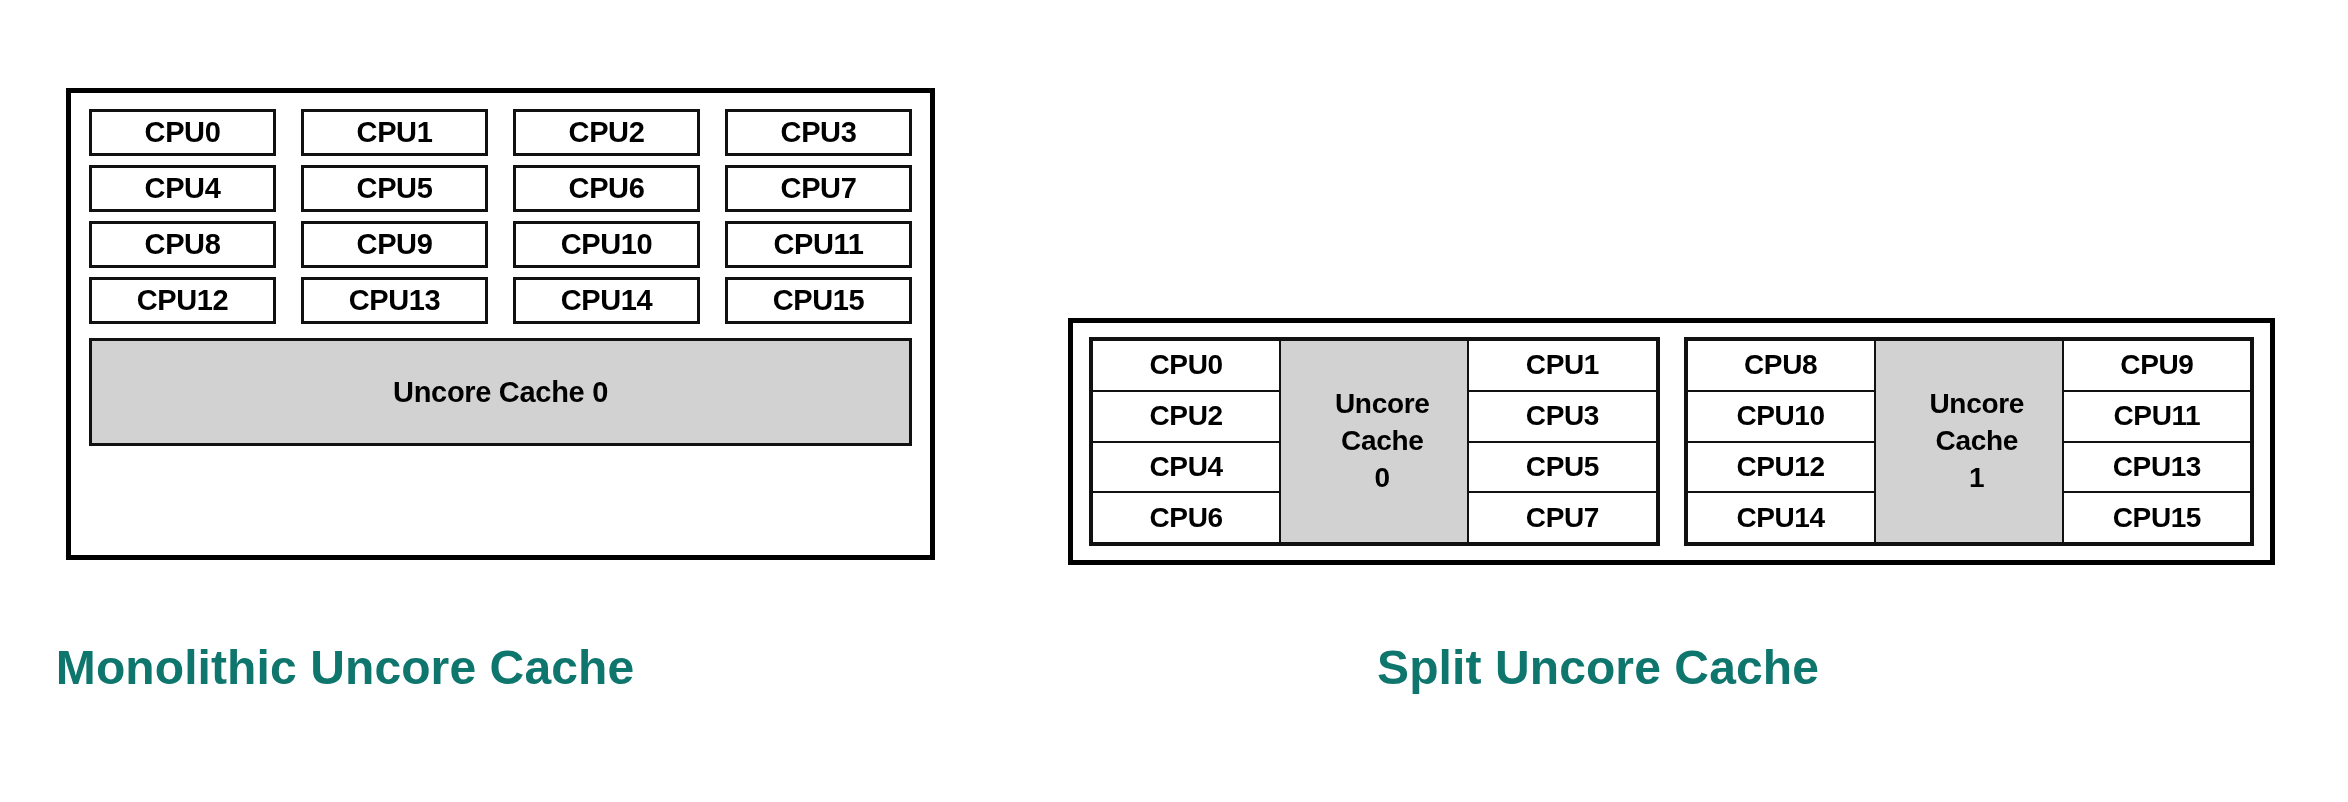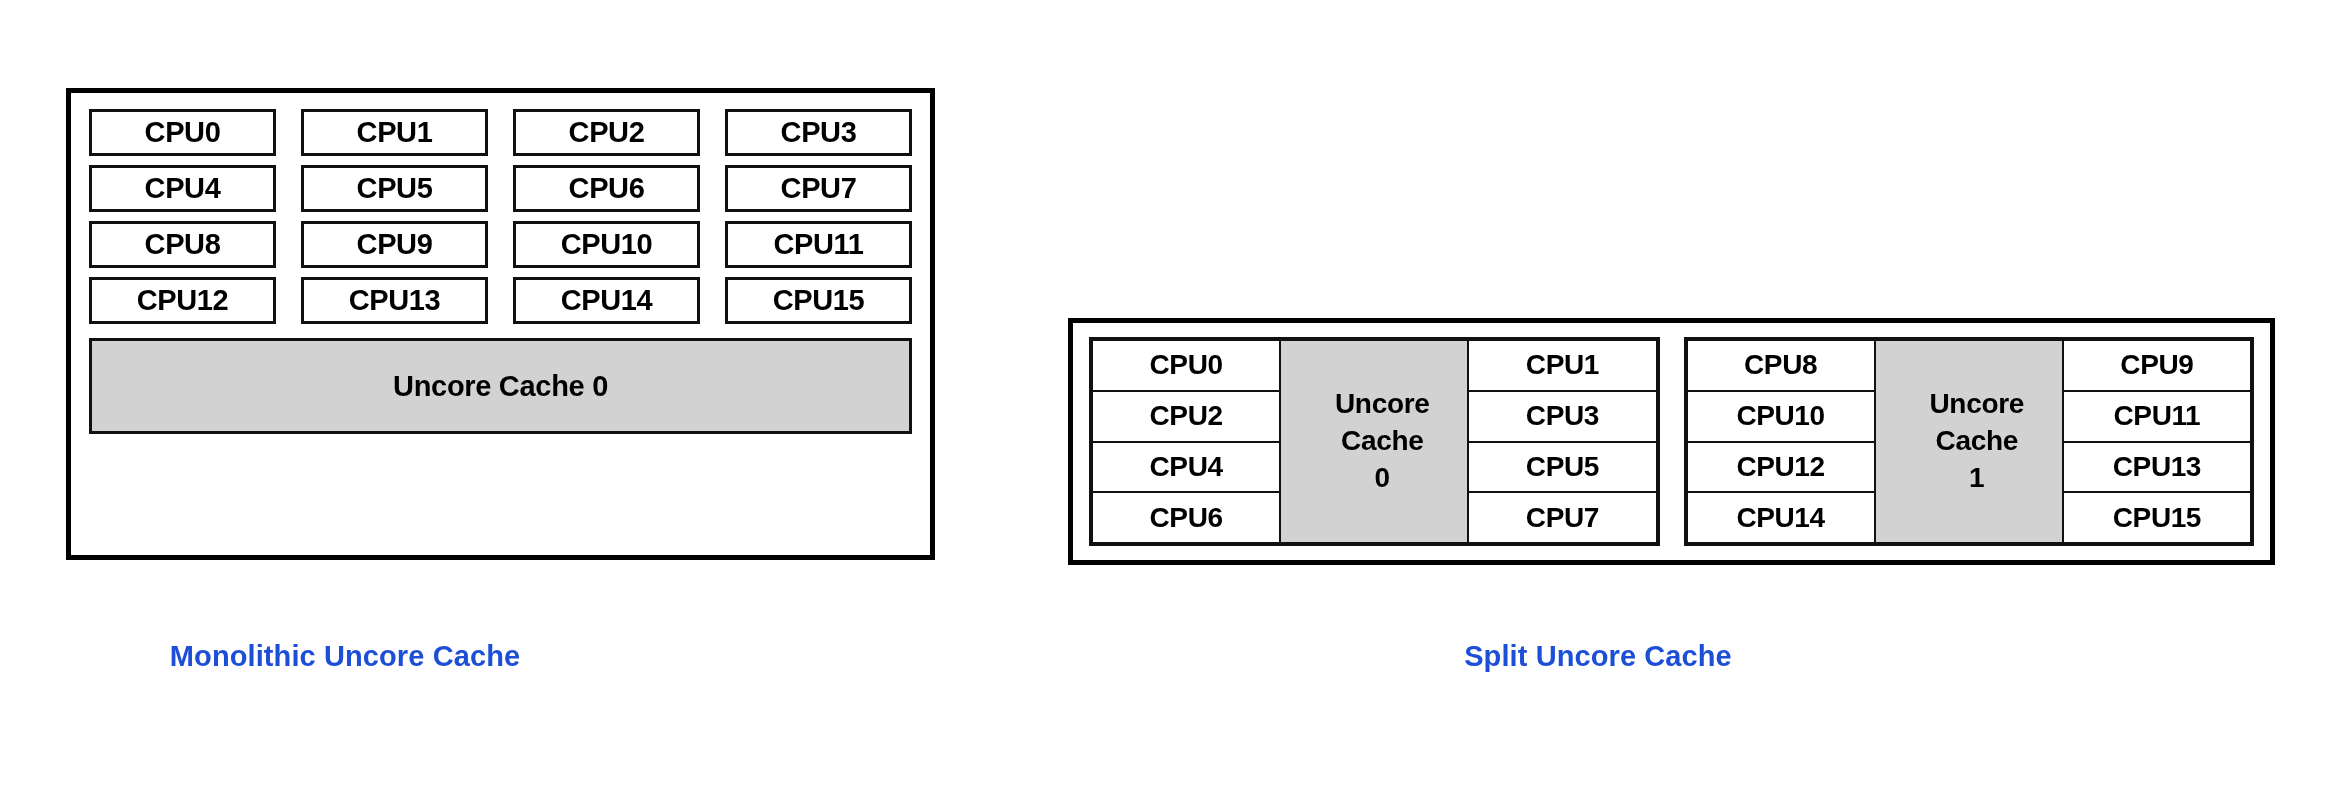--- a/index.html
+++ b/index.html
@@ -48,21 +48,21 @@
     align-items: center;
     justify-content: center;
     font-size: 29px;
     font-weight: bold;
     font-stretch: condensed;
     letter-spacing: -0.4px;
     color: #000000;
   }
   #mono-uncore-cache-0 {
     margin-top: 14px;
-    height: 96px;
+    height: 108px;
     box-sizing: border-box;
     border: 3px solid #111111;
     background: #d2d2d2;
     display: flex;
     align-items: center;
     justify-content: center;
     font-size: 29px;
     font-weight: bold;
     font-stretch: condensed;
     letter-spacing: -0.3px;
@@ -130,23 +130,23 @@
     line-height: 1.32;
     color: #000000;
     padding-left: 16px;
   }
   .split-cache-cell span { display: block; }
 
   
   .caption {
     position: absolute;
     text-align: center;
-    font-size: 29px;
-    font-weight: bold;
-    color: #1d4ed8;
+    font-size: 48px;
+    font-weight: bold;
+    color: #0f766e;
     letter-spacing: 0.1px;
     white-space: nowrap;
   }
   #caption-monolithic { left: 0px;    top: 640px; width: 690px; }
   #caption-split      { left: 824px;  top: 640px; width: 1548px; }
 </style>
 </head>
 <body>
 
 <div id="monolithic-panel">

